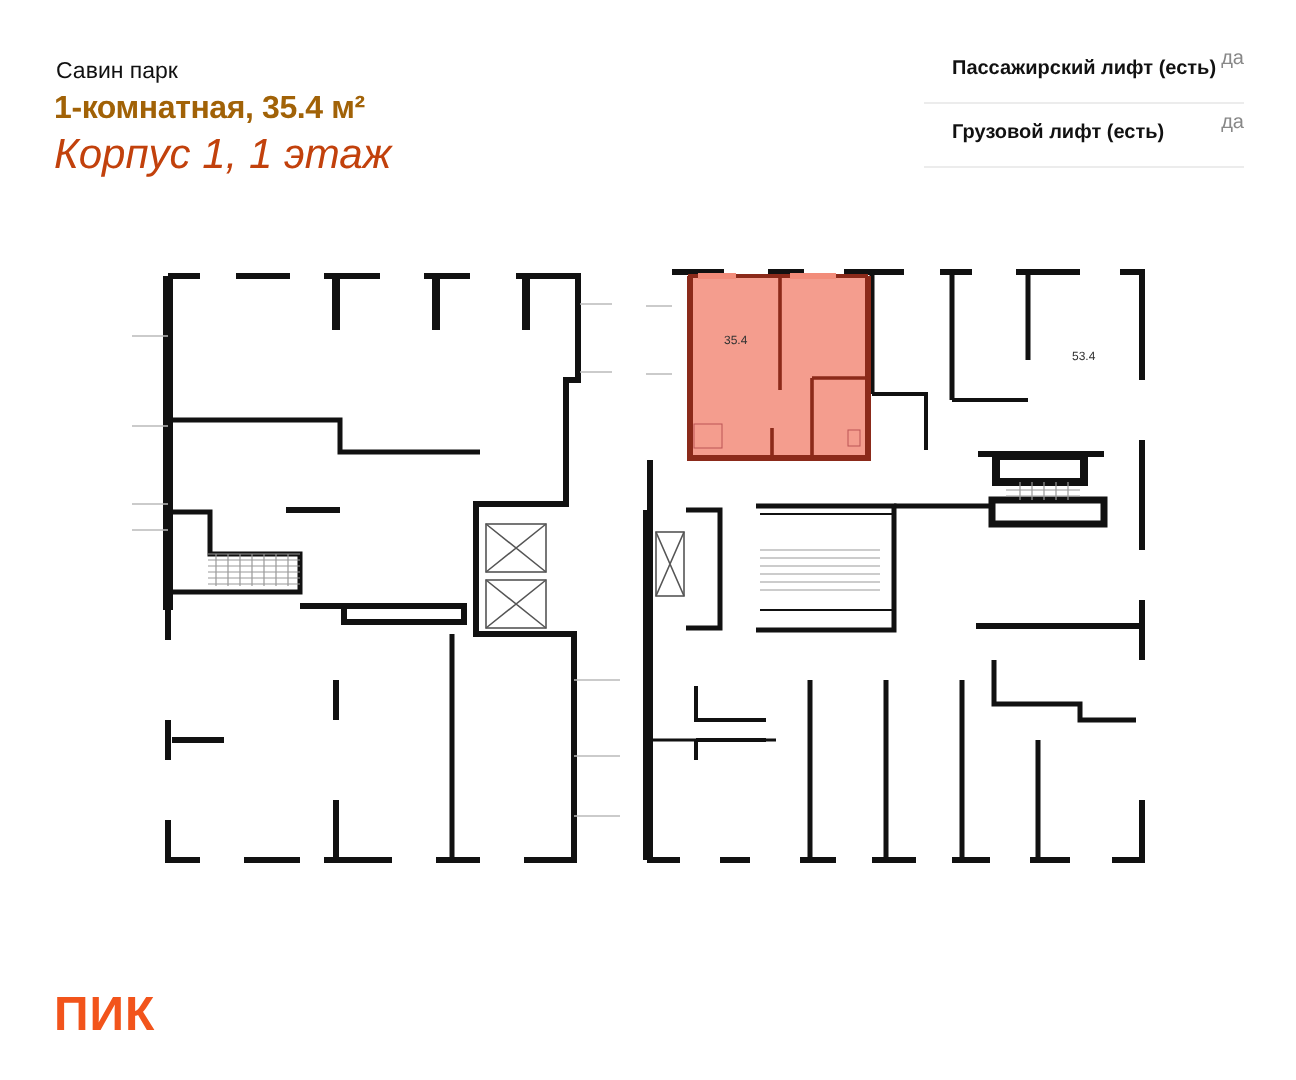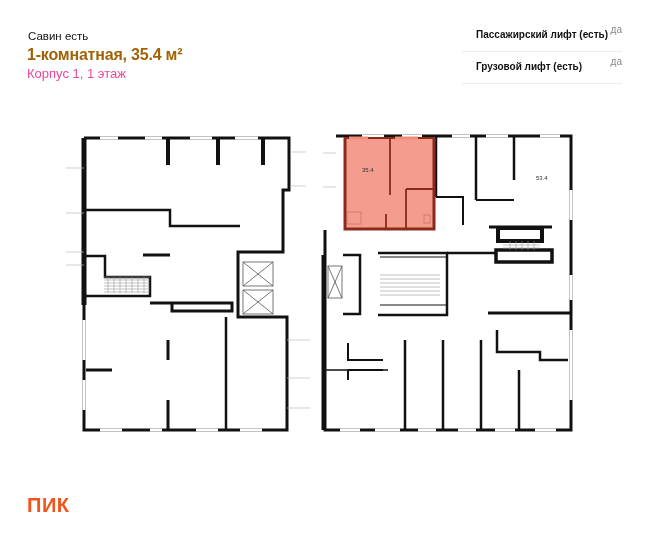--- a/index.html
+++ b/index.html
@@ -1,32 +1,32 @@
 <!DOCTYPE html>
 <html><head>
 <meta charset="utf-8">
 <style>
   html, body { margin: 0; padding: 0; background: #ffffff; }
   body { width: 648px; height: 540px; position: relative; overflow: hidden;
          font-family: "Liberation Sans", "DejaVu Sans", sans-serif; color: #111; }
   .project { position: absolute; left: 28px; top: 30px; font-size: 11.5px; color: #111; }
   .title { position: absolute; left: 27px; top: 46px; font-size: 16px; font-weight: bold; letter-spacing: -0.2px; color: #a16207; }
-  .subtitle { position: absolute; left: 27px; top: 66px; font-size: 13px; color: #ec4899; }
+  .subtitle { position: absolute; left: 27px; top: 66px; font-size: 21px; color: #c2410c; font-style: italic; }
   .props { position: absolute; left: 462px; top: 20px; width: 160px; }
   .prop-row { position: relative; height: 31px; border-bottom: 1px solid #ececec; }
   .prop-label { position: absolute; left: 14px; top: 9px; font-size: 10px; font-weight: bold; color: #111; white-space: nowrap; }
   .prop-value { position: absolute; right: 0; top: 4px; font-size: 10px; color: #888; }
   .plan { position: absolute; left: 0; top: 0; width: 648px; height: 540px; }
-  .logo { position: absolute; left: 27px; top: 494px; font-size: 20px; font-weight: 900; letter-spacing: 0.5px; }
+  .logo { position: absolute; left: 27px; top: 494px; font-size: 24px; font-weight: 900; letter-spacing: 0.5px; }
   .area-label { font-family: "Liberation Sans", sans-serif; font-size: 6px; fill: #333; }
 </style>
 </head>
 <body>
 
-<div class="project">Савин есть</div>
+<div class="project">Савин парк</div>
 <div class="title">1-комнатная, 35.4 м²</div>
 <div class="subtitle">Корпус 1, 1 этаж</div>
 
 <div class="props">
   <div class="prop-row">
     <span class="prop-label">Пассажирский лифт (есть)</span>
     <span class="prop-value">да</span>
   </div>
   <div class="prop-row">
     <span class="prop-label">Грузовой лифт (есть)</span>

